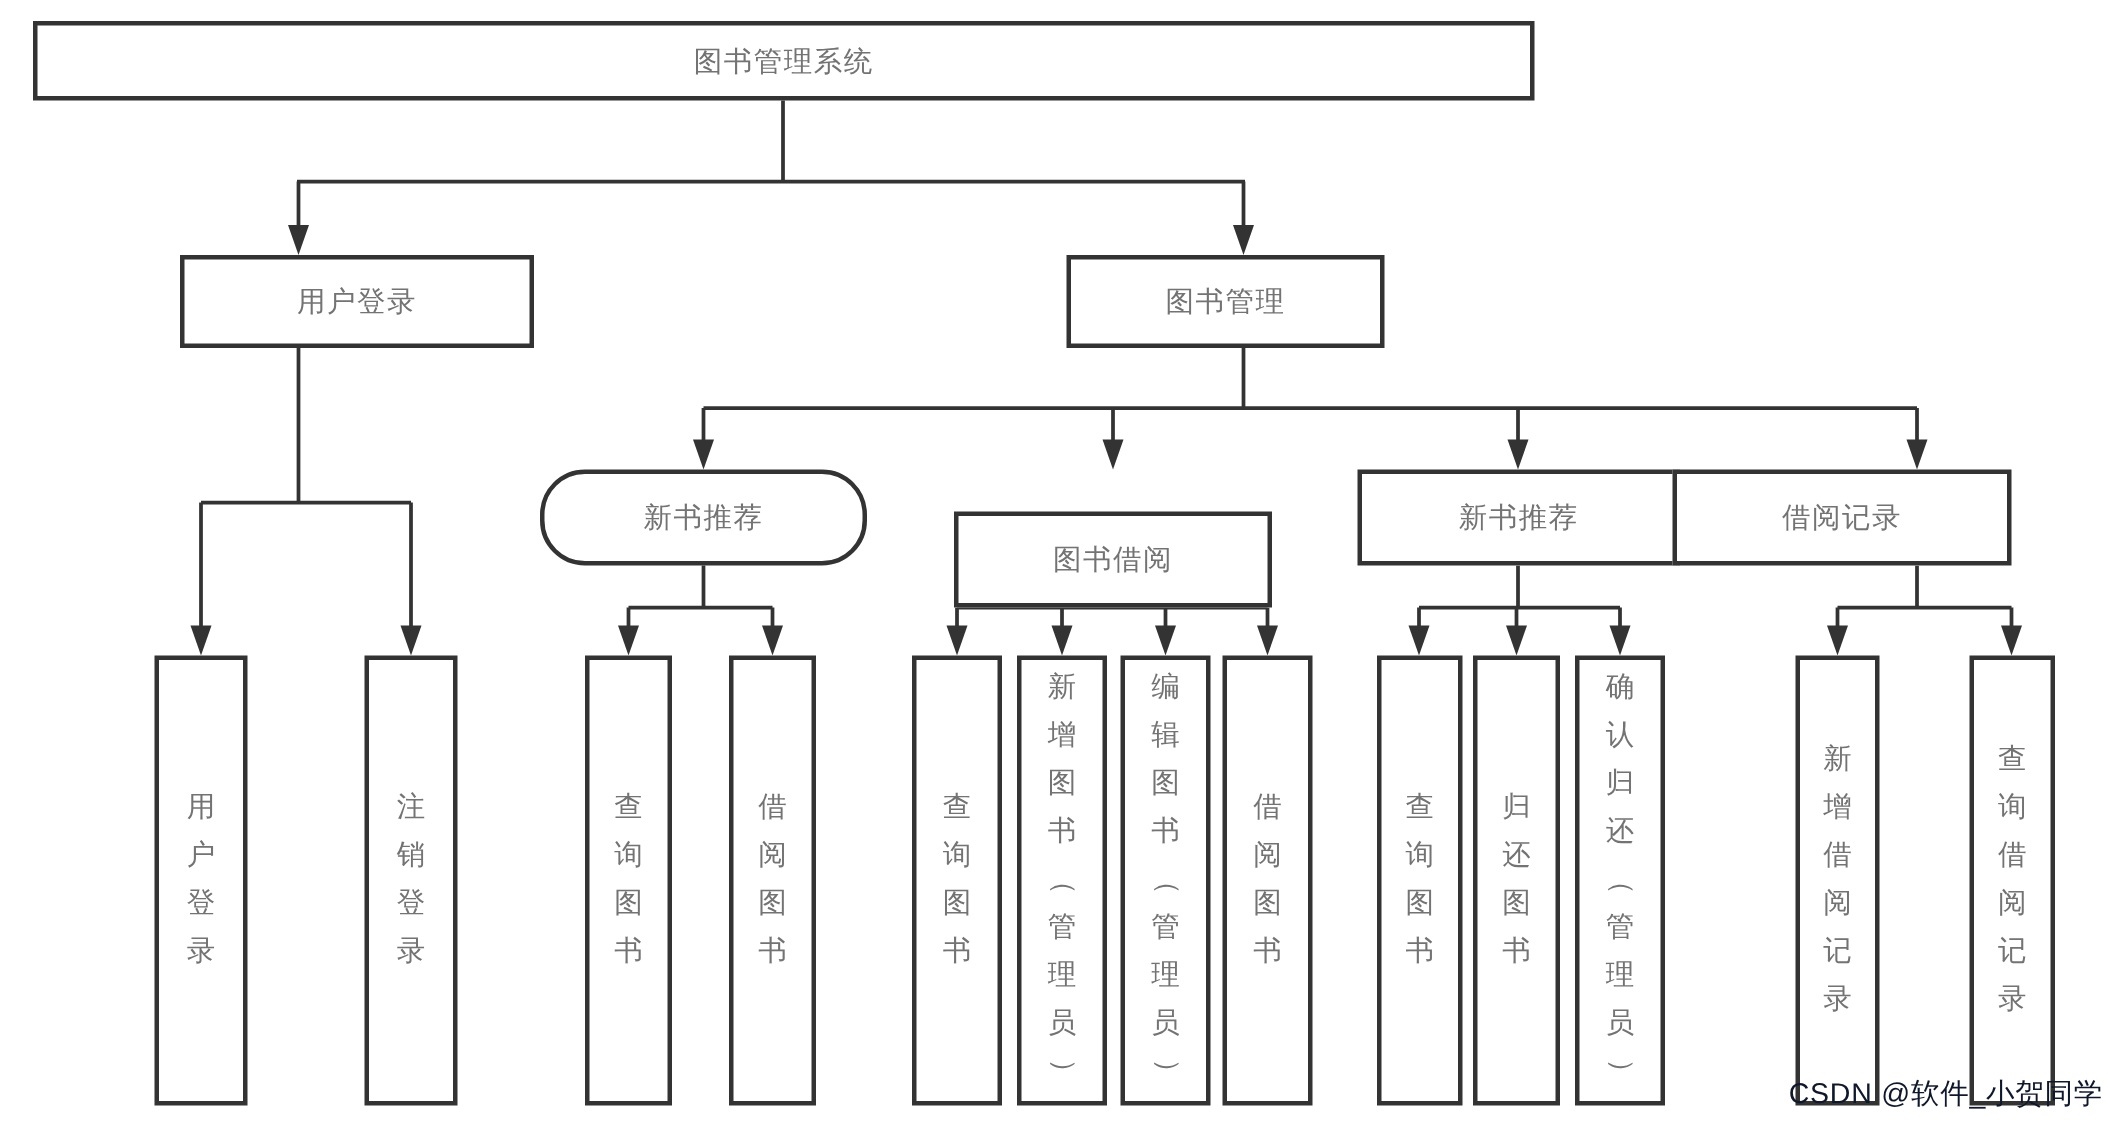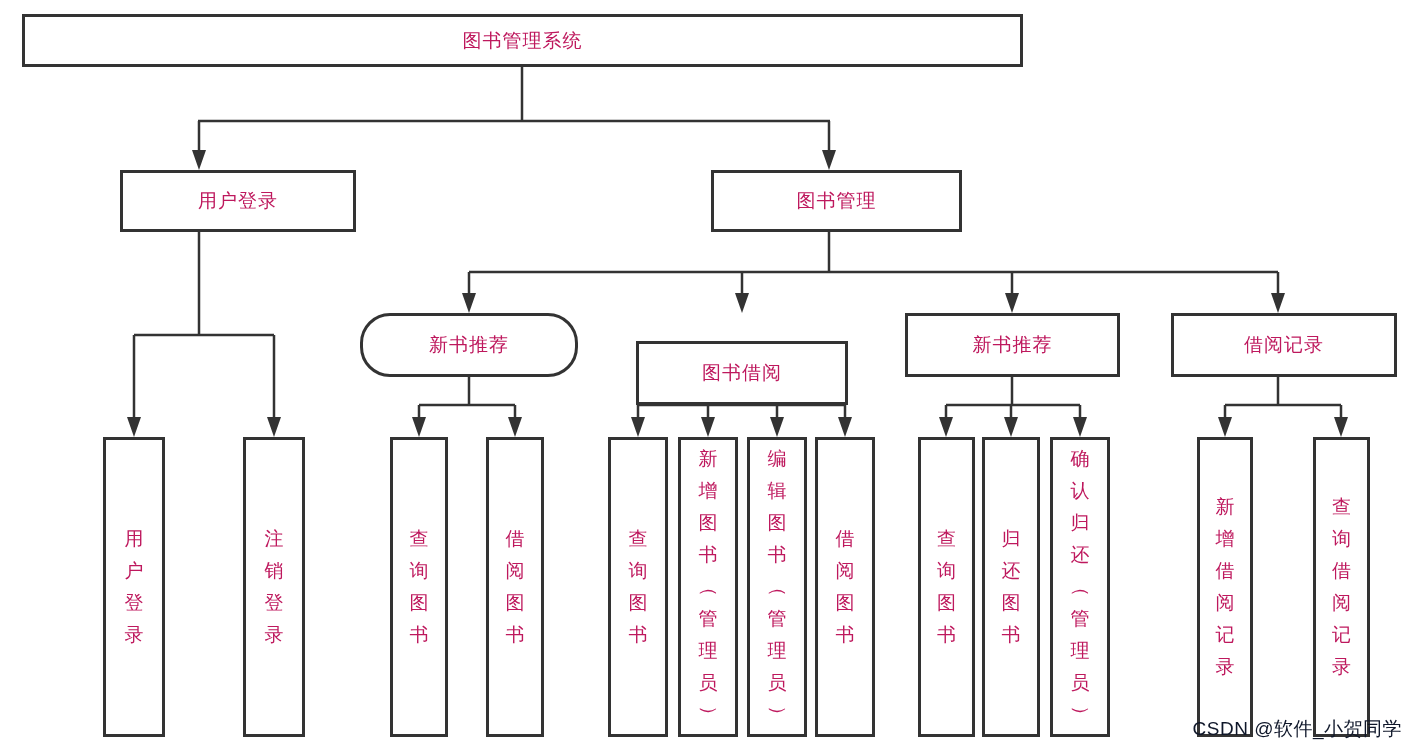--- a/index.html
+++ b/index.html
@@ -1,36 +1,36 @@
 <!DOCTYPE html>
 <html><head>
 <meta charset="utf-8">
 <style>
   * { margin:0; padding:0; box-sizing:border-box; }
   html,body { width:1405px; height:747px; background:#ffffff; overflow:hidden;
     font-family:"Liberation Sans","DejaVu Sans",sans-serif; color:#333333; }
   #canvas { position:relative; width:1405px; height:747px; background:#ffffff; }
   #connectors { position:absolute; left:0; top:0; width:1405px; height:747px; z-index:1; }
   .node { position:absolute; border:3px solid #333333; background:#ffffff; z-index:2;
-    display:flex; align-items:center; justify-content:center; color:#be185d;
+    display:flex; align-items:center; justify-content:center; color:#737373;
     font-size:19px; letter-spacing:1px; }
   .leaf { flex-direction:column; letter-spacing:0; }
   .vchar { display:block; height:32px; line-height:32px; font-size:19px; text-align:center; }
   .vchar.rot { transform:rotate(90deg); }
   #watermark { position:absolute; right:3px; bottom:5px; z-index:5; font-size:19px;
     color:#0f172a; letter-spacing:0.5px; white-space:nowrap; }
 
   
   #n-root   { left:22px;  top:14px;  width:1001px; height:53px; }
   #n-login  { left:80px;  top:170px; width:236px; height:62px;margin-left:40px; }
-  #n-manage { left:711px; top:170px; width:251px; height:62px; }
+  #n-manage { left:711px; top:170px; width:212px; height:62px; }
   #n-m1 { left:360px;  top:313px; width:218px; height:64px;border-radius:30px; }
   #n-m2 { left:636px;  top:313px; width:212px; height:64px;margin-top:28px; }
   #n-m3 { left:905px;  top:313px; width:215px; height:64px; }
-  #n-m4 { left:1171px; top:313px; width:226px; height:64px; }
+  #n-m4 { left:1115px; top:313px; width:226px; height:64px; }
   .leaf { top:437px; height:300px; }
   #l1  { left:103px;  width:62px; }
   #l2  { left:243px;  width:62px; }
   #l3  { left:390px;  width:58px; }
   #l4  { left:486px;  width:58px; }
   #l5  { left:608px;  width:60px; }
   #l6  { left:678px;  width:60px; }
   #l7  { left:747px;  width:60px; }
   #l8  { left:815px;  width:60px; }
   #l9  { left:918px;  width:57px; }

